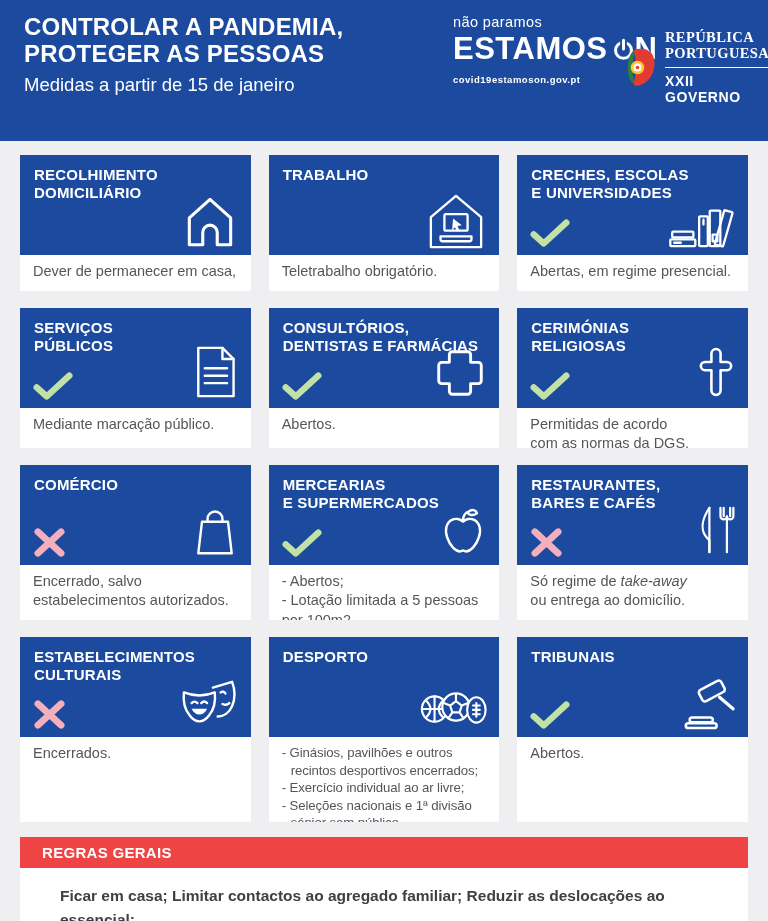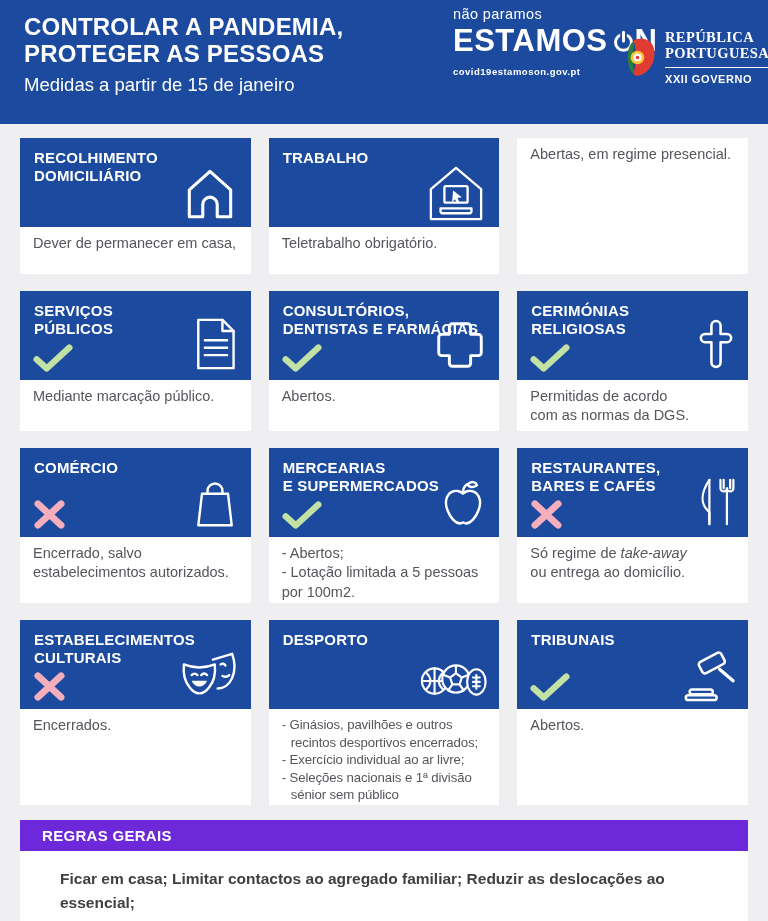--- a/index.html
+++ b/index.html
@@ -2,60 +2,60 @@
 <html><head>
 <meta charset="utf-8">
 <style>
   * { box-sizing: border-box; margin: 0; padding: 0; }
   html, body { width: 768px; height: 921px; overflow: hidden; }
   body {
     font-family: "Liberation Sans", "DejaVu Sans", sans-serif;
     background: #efeef0;
   }
   
-  .banner { position: relative; height: 124px; background: #1b4a9e; color: #fff; }
+  .banner { position: relative; height: 141px; background: #1b4a9e; color: #fff; }
   .banner-titles { position: absolute; left: 24px; top: 13px; }
   .t1 { font-size: 24px; font-weight: 700; line-height: 1.13; letter-spacing: .2px; }
   .subtitle { font-size: 18.5px; font-weight: 400; margin-top: 7px; }
-  .estamos { position: absolute; left: 453px; top: 6px; }
+  .estamos { position: absolute; left: 453px; top: 14px; }
   .tagline { font-size: 14.5px; letter-spacing: .4px; }
   .brand { display: flex; align-items: center; font-size: 31px; font-weight: 700; letter-spacing: .5px; margin-top: 1px; }
   .brand .power { width: 23px; height: 23px; margin-left: 4px; }
   .gov-url { font-size: 9.5px; font-weight: 700; letter-spacing: .5px; margin-top: 7px; }
   .republica { position: absolute; left: 627px; top: 29px; display: flex; gap: 9px; align-items: center; }
   .flag svg { width: 29px; height: 45px; display: block; }
   .rp-text { font-family: "Liberation Serif", serif; font-weight: 700; font-size: 14.5px; line-height: 1.12; letter-spacing: .4px; }
   .rp-divider { height: 1px; background: #fff; width: 103px; margin: 6px 0 5px; }
-  .rp-gov { font-size: 11px; font-weight: 700; letter-spacing: .6px; }
+  .rp-gov { font-size: 14px; font-weight: 700; letter-spacing: .6px; }
   
   .cards {
     margin: 14px 20px 0;
     display: grid;
     grid-template-columns: repeat(3, 1fr);
     grid-template-rows: 136px 140px 155px 185px;
     column-gap: 18px; row-gap: 17px;
   }
   .card { background: #fff; display: flex; flex-direction: column; overflow: hidden; }
-  .card-header { position: relative; height: 89px; background: #1b4a9e; flex: none; }
+  .card-header { position: relative; height: 100px; background: #1b4a9e; flex: none; }
   .card-title {
     position: absolute; top: 11px; left: 14px; right: 6px;
     color: #fff; font-weight: 700; font-size: 15px; line-height: 1.2;
     letter-spacing: .2px; white-space: pre-line;
   }
   .card-mark { position: absolute; left: 13px; bottom: 7px; line-height: 0; }
   .card-mark svg { display: block; }
   .card-icon { position: absolute; right: 10px; bottom: 6px; line-height: 0; }
   .card-icon svg { display: block; }
   .card-body { padding: 7px 6px 6px 13px; font-size: 14.5px; line-height: 1.34; color: #55565b; }
   .card.dense .card-body { font-size: 13.2px; line-height: 1.33; letter-spacing: -.1px; }
   .bline.indent { padding-left: 9px; }
   .bline em { font-style: italic; }
   
   .regras { margin: 15px 20px 0; }
-  .regras-bar { background: #6d28d9; color: #fff; font-weight: 700; font-size: 15px; letter-spacing: .3px; padding: 7px 10px 7px 22px; }
+  .regras-bar { background: #ef4444; color: #fff; font-weight: 700; font-size: 15px; letter-spacing: .3px; padding: 7px 10px 7px 22px; }
   .regras-body { background: #fff; padding: 16px 20px 12px 40px; font-size: 15.5px; font-weight: 600; color: #3f4044; line-height: 1.58; }
 </style>
 </head>
 <body>
 
 <div class="banner">
   <div class="banner-titles">
     <div class="t1">
       <div>CONTROLAR A PANDEMIA,</div>
       <div>PROTEGER AS PESSOAS</div>
@@ -127,20 +127,43 @@
             </g>
      <path d="M31 28.5 l9 7 -4.5 .8 2.3 4.6 -2.6 1.3 -2.3 -4.6 -3 3 z" fill="#fff"></path>
           </svg>
         </div>
     </div>
     <div class="card-body">
         <div class="bline"><span>Teletrabalho obrigatório.</span></div>
       </div>
   </div>
     <div class="card">
+    <div class="card-header">
+      <div class="card-title">CRECHES, ESCOLAS
+E UNIVERSIDADES</div>
+      <div class="card-mark">
+          <svg width="40" height="29" viewBox="0 0 44 32">
+            <path d="M4 17 L15 27 L40 4" fill="none" stroke="#c2e2a5" stroke-width="7" stroke-linecap="round" stroke-linejoin="round"></path>
+          </svg>
+        </div>
+      <div class="card-icon">
+          <svg width="70" height="50" viewBox="0 0 72 52">
+            <g fill="none" stroke="#fff" stroke-linecap="round" stroke-linejoin="round" stroke-width="2.4">
+     <rect x="4" y="34" width="22" height="6" rx="1"></rect>
+              <rect x="2" y="42" width="26" height="7" rx="1"></rect>
+              <path d="M6 45.5 h7"></path>
+     <rect x="32" y="18" width="9" height="31" rx="1"></rect>
+              <path d="M36.5 21.5 v5"></path>
+     <rect x="43" y="12" width="11" height="37" rx="1"></rect>
+              <rect x="46" y="37" width="5" height="7"></rect>
+     <rect x="53" y="12" width="9" height="37" rx="1" transform="rotate(16 57.5 30.5)"></rect>
+            </g>
+          </svg>
+        </div>
+    </div>
     <div class="card-body">
         <div class="bline"><span>Abertas, em regime presencial.</span></div>
       </div>
   </div>
     <div class="card">
     <div class="card-header">
       <div class="card-title">SERVIÇOS
 PÚBLICOS</div>
       <div class="card-mark">
           <svg width="40" height="29" viewBox="0 0 44 32">

